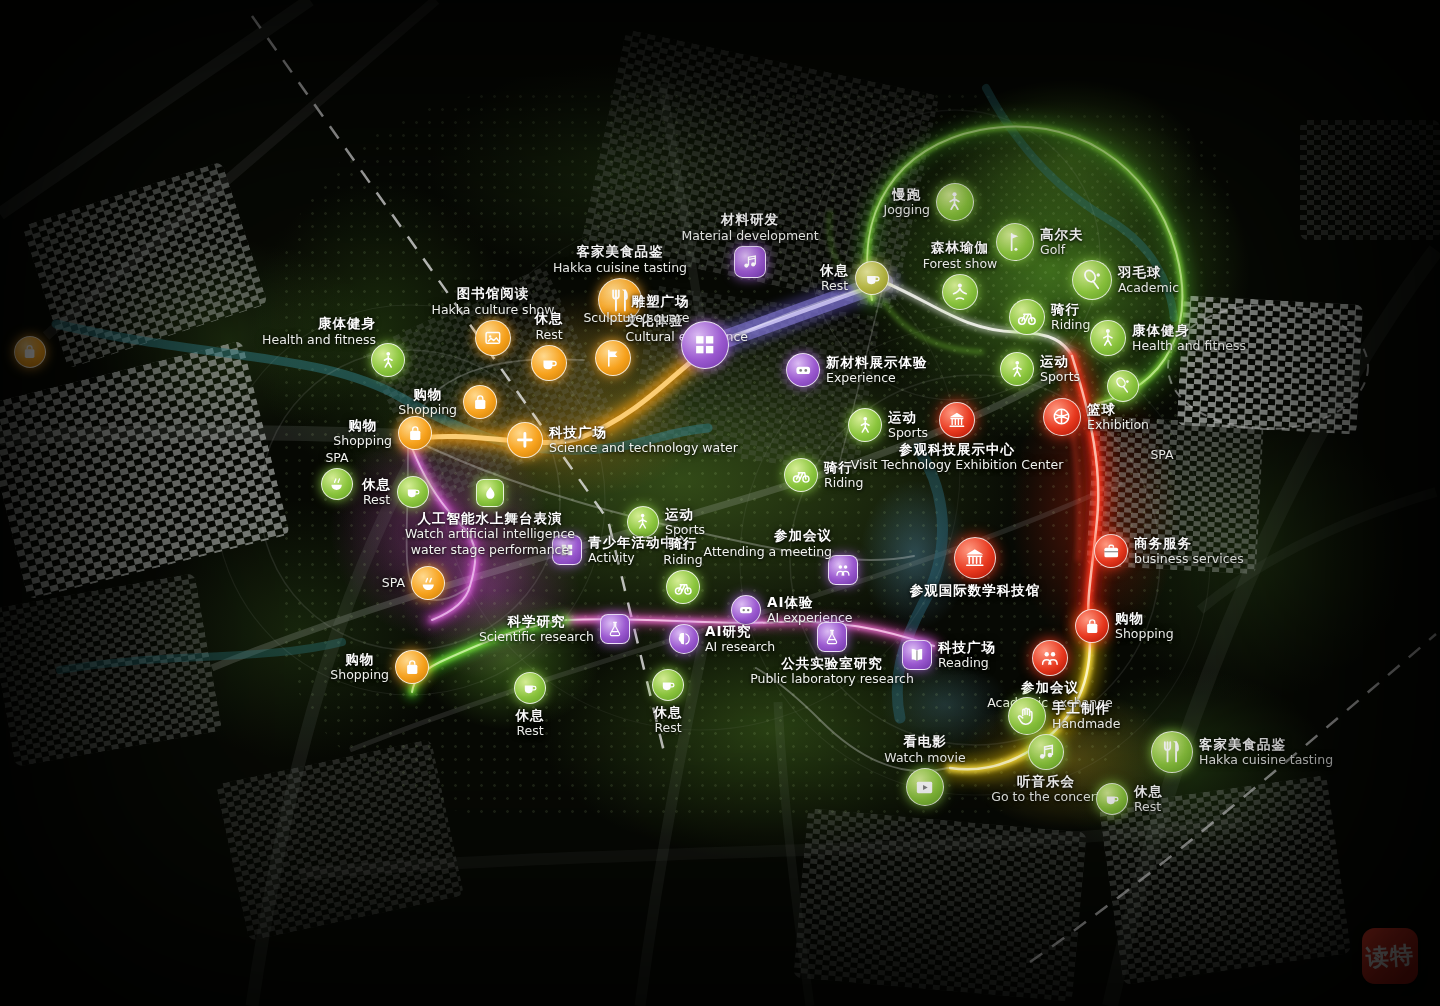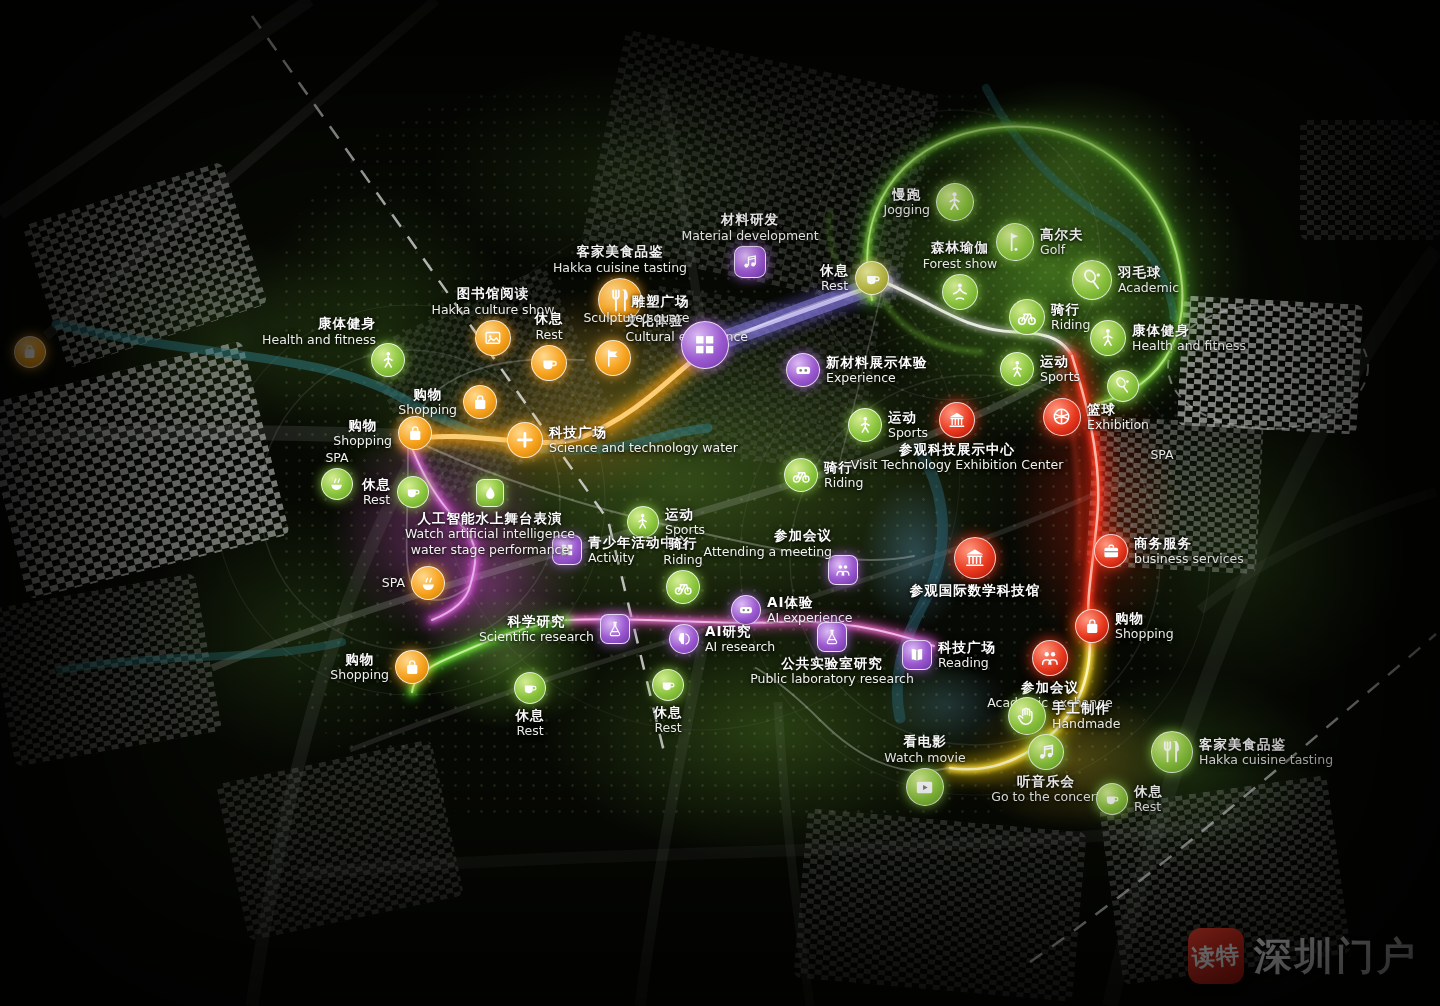--- a/index.html
+++ b/index.html
@@ -843,17 +843,16 @@
             <use href="#sym-bag"></use>
           </svg>
         </span>
       </div>
     </div>
 
   <div class="watermark">
     <div class="wm-icon">
       <span>读特</span>
     </div>
-    <div class="wm-text">深圳门户</div>
   </div>
 
   <div class="vignette"></div>
 </div>
 
 </body></html>

